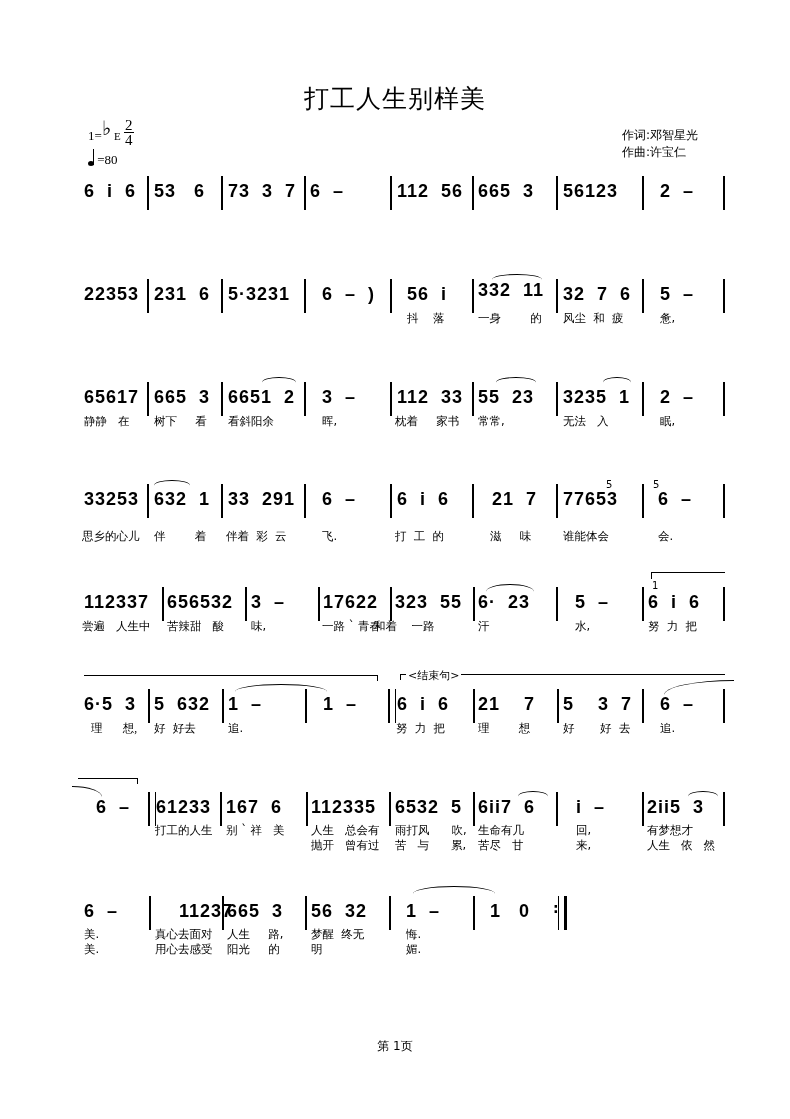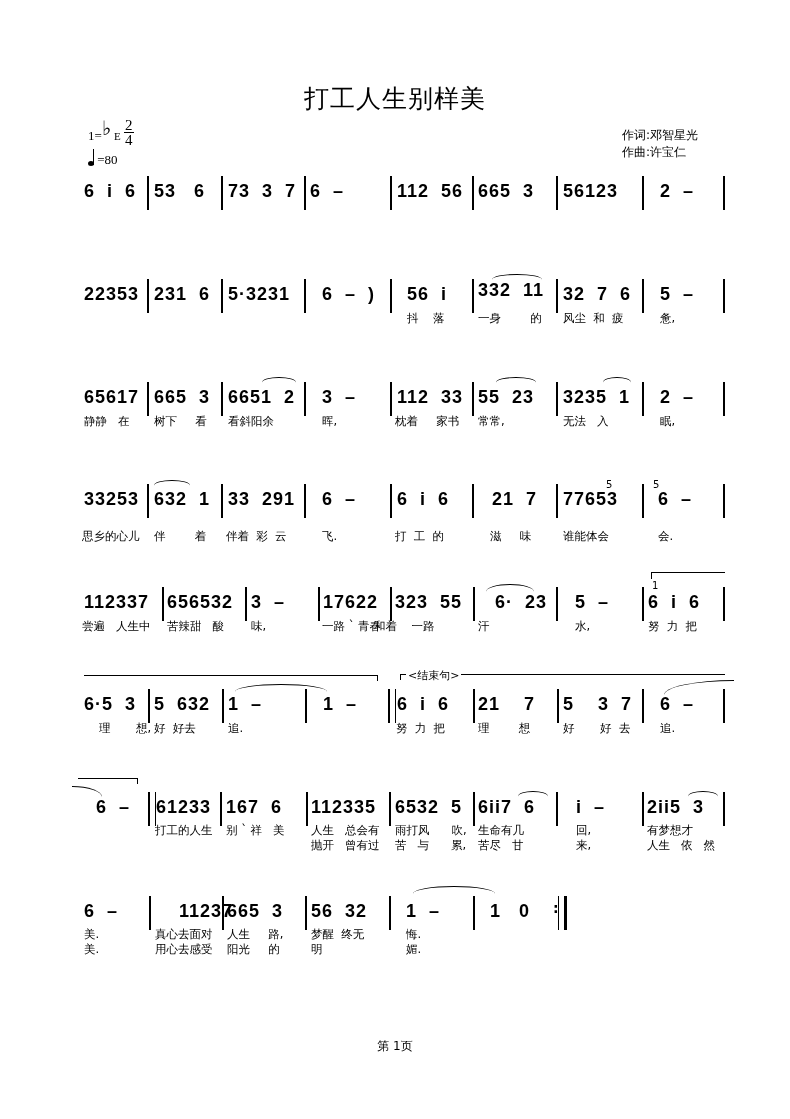--- a/index.html
+++ b/index.html
@@ -159,38 +159,38 @@
   <div class="bar" style="left:245px;top:587px;height:34px;"></div>
   <span class="m" style="left:251px;top:592px;">3  –</span>
   <span class="ly" style="left:251px;top:619px;">味,</span>
   <div class="bar" style="left:318px;top:587px;height:34px;"></div>
   <span class="m" style="left:323px;top:592px;">17622</span>
   <span class="ly" style="left:322px;top:619px;">一路 ` 青春</span>
   <div class="bar" style="left:390px;top:587px;height:34px;"></div>
   <span class="m" style="left:395px;top:592px;text-align:right;">323  55</span>
   <span class="ly" style="left:374px;top:619px;">和着    一路</span>
   <div class="bar" style="left:473px;top:587px;height:34px;"></div>
-  <span class="m" style="left:478px;top:592px;margin-left:17px;">6·  23</span>
+  <span class="m" style="left:478px;top:592px;">6·  23</span>
   <span class="ly" style="left:478px;top:619px;">汗</span>
   <div class="slur" style="left:486px;top:584px;width:48px;height:14px;"></div>
   <div class="bar" style="left:556px;top:587px;height:34px;"></div>
   <span class="m" style="left:575px;top:592px;">5  –</span>
   <span class="ly" style="left:575px;top:619px;">水,</span>
   <div class="bar" style="left:642px;top:587px;height:34px;"></div>
   <div class="bracket" style="left:651px;top:572px;width:73px;border-left:1px solid #000;height:6px;"></div>
   <span class="small" style="left:652px;top:580px;">1</span>
   <span class="m" style="left:648px;top:592px;">6  i  6</span>
   <span class="ly" style="left:648px;top:619px;">努  力  把</span>
   <div class="bar" style="left:723px;top:587px;height:34px;"></div>
 </div>
 
 <div>
   <div class="bracket" style="left:84px;top:675px;width:293px;border-right:1px solid #000;height:5px;"></div>
   <span class="m" style="left:84px;top:694px;">6·5  3</span>
-  <span class="ly" style="left:99px;top:721px;">理       想,</span>
+  <span class="ly" style="left:91px;top:721px;font-family:Liberation Serif, serif;">理       想,</span>
   <div class="bar" style="left:148px;top:689px;height:34px;"></div>
   <span class="m" style="left:154px;top:694px;">5  632</span>
   <span class="ly" style="left:154px;top:721px;">好  好去</span>
   <div class="bar" style="left:222px;top:689px;height:34px;"></div>
   <span class="m" style="left:228px;top:694px;">1  –</span>
   <span class="ly" style="left:228px;top:721px;">追.</span>
   <div class="slur" style="left:235px;top:684px;width:92px;height:14px;"></div>
   <div class="bar" style="left:305px;top:689px;height:34px;"></div>
   <span class="m" style="left:323px;top:694px;">1  –</span>
   <div class="bar dbl" style="left:388px;top:689px;height:34px;"></div>

